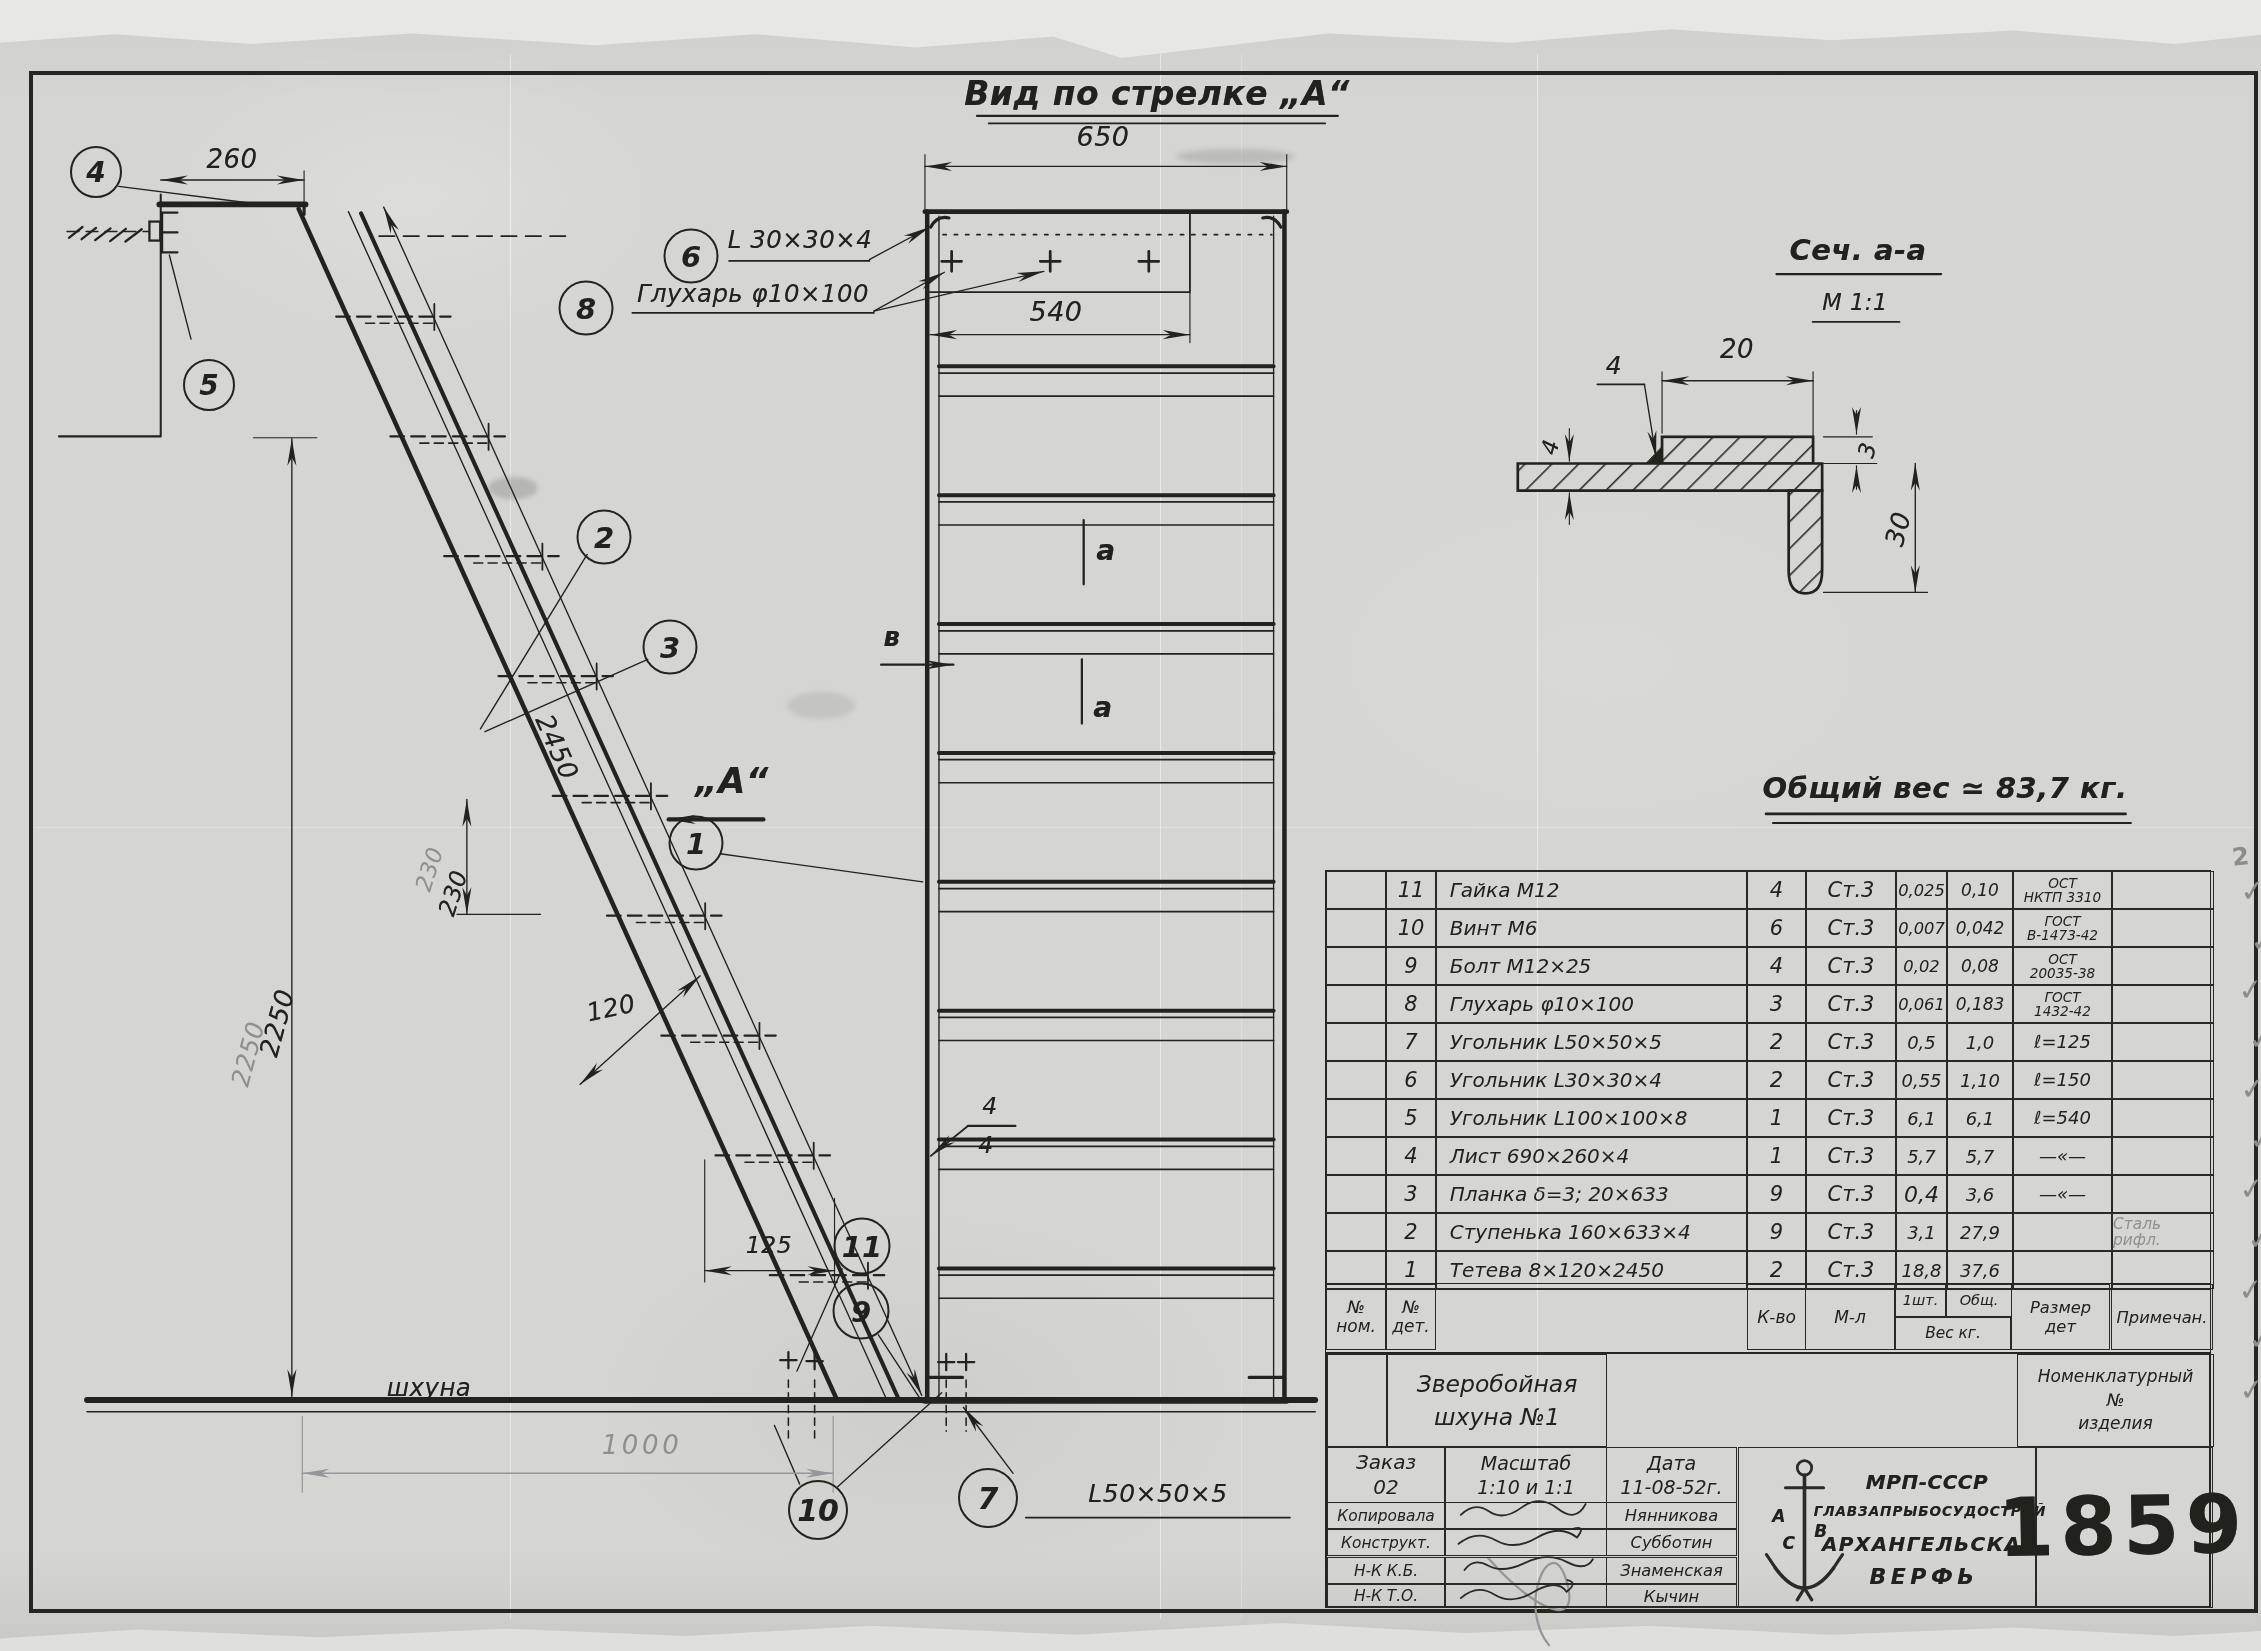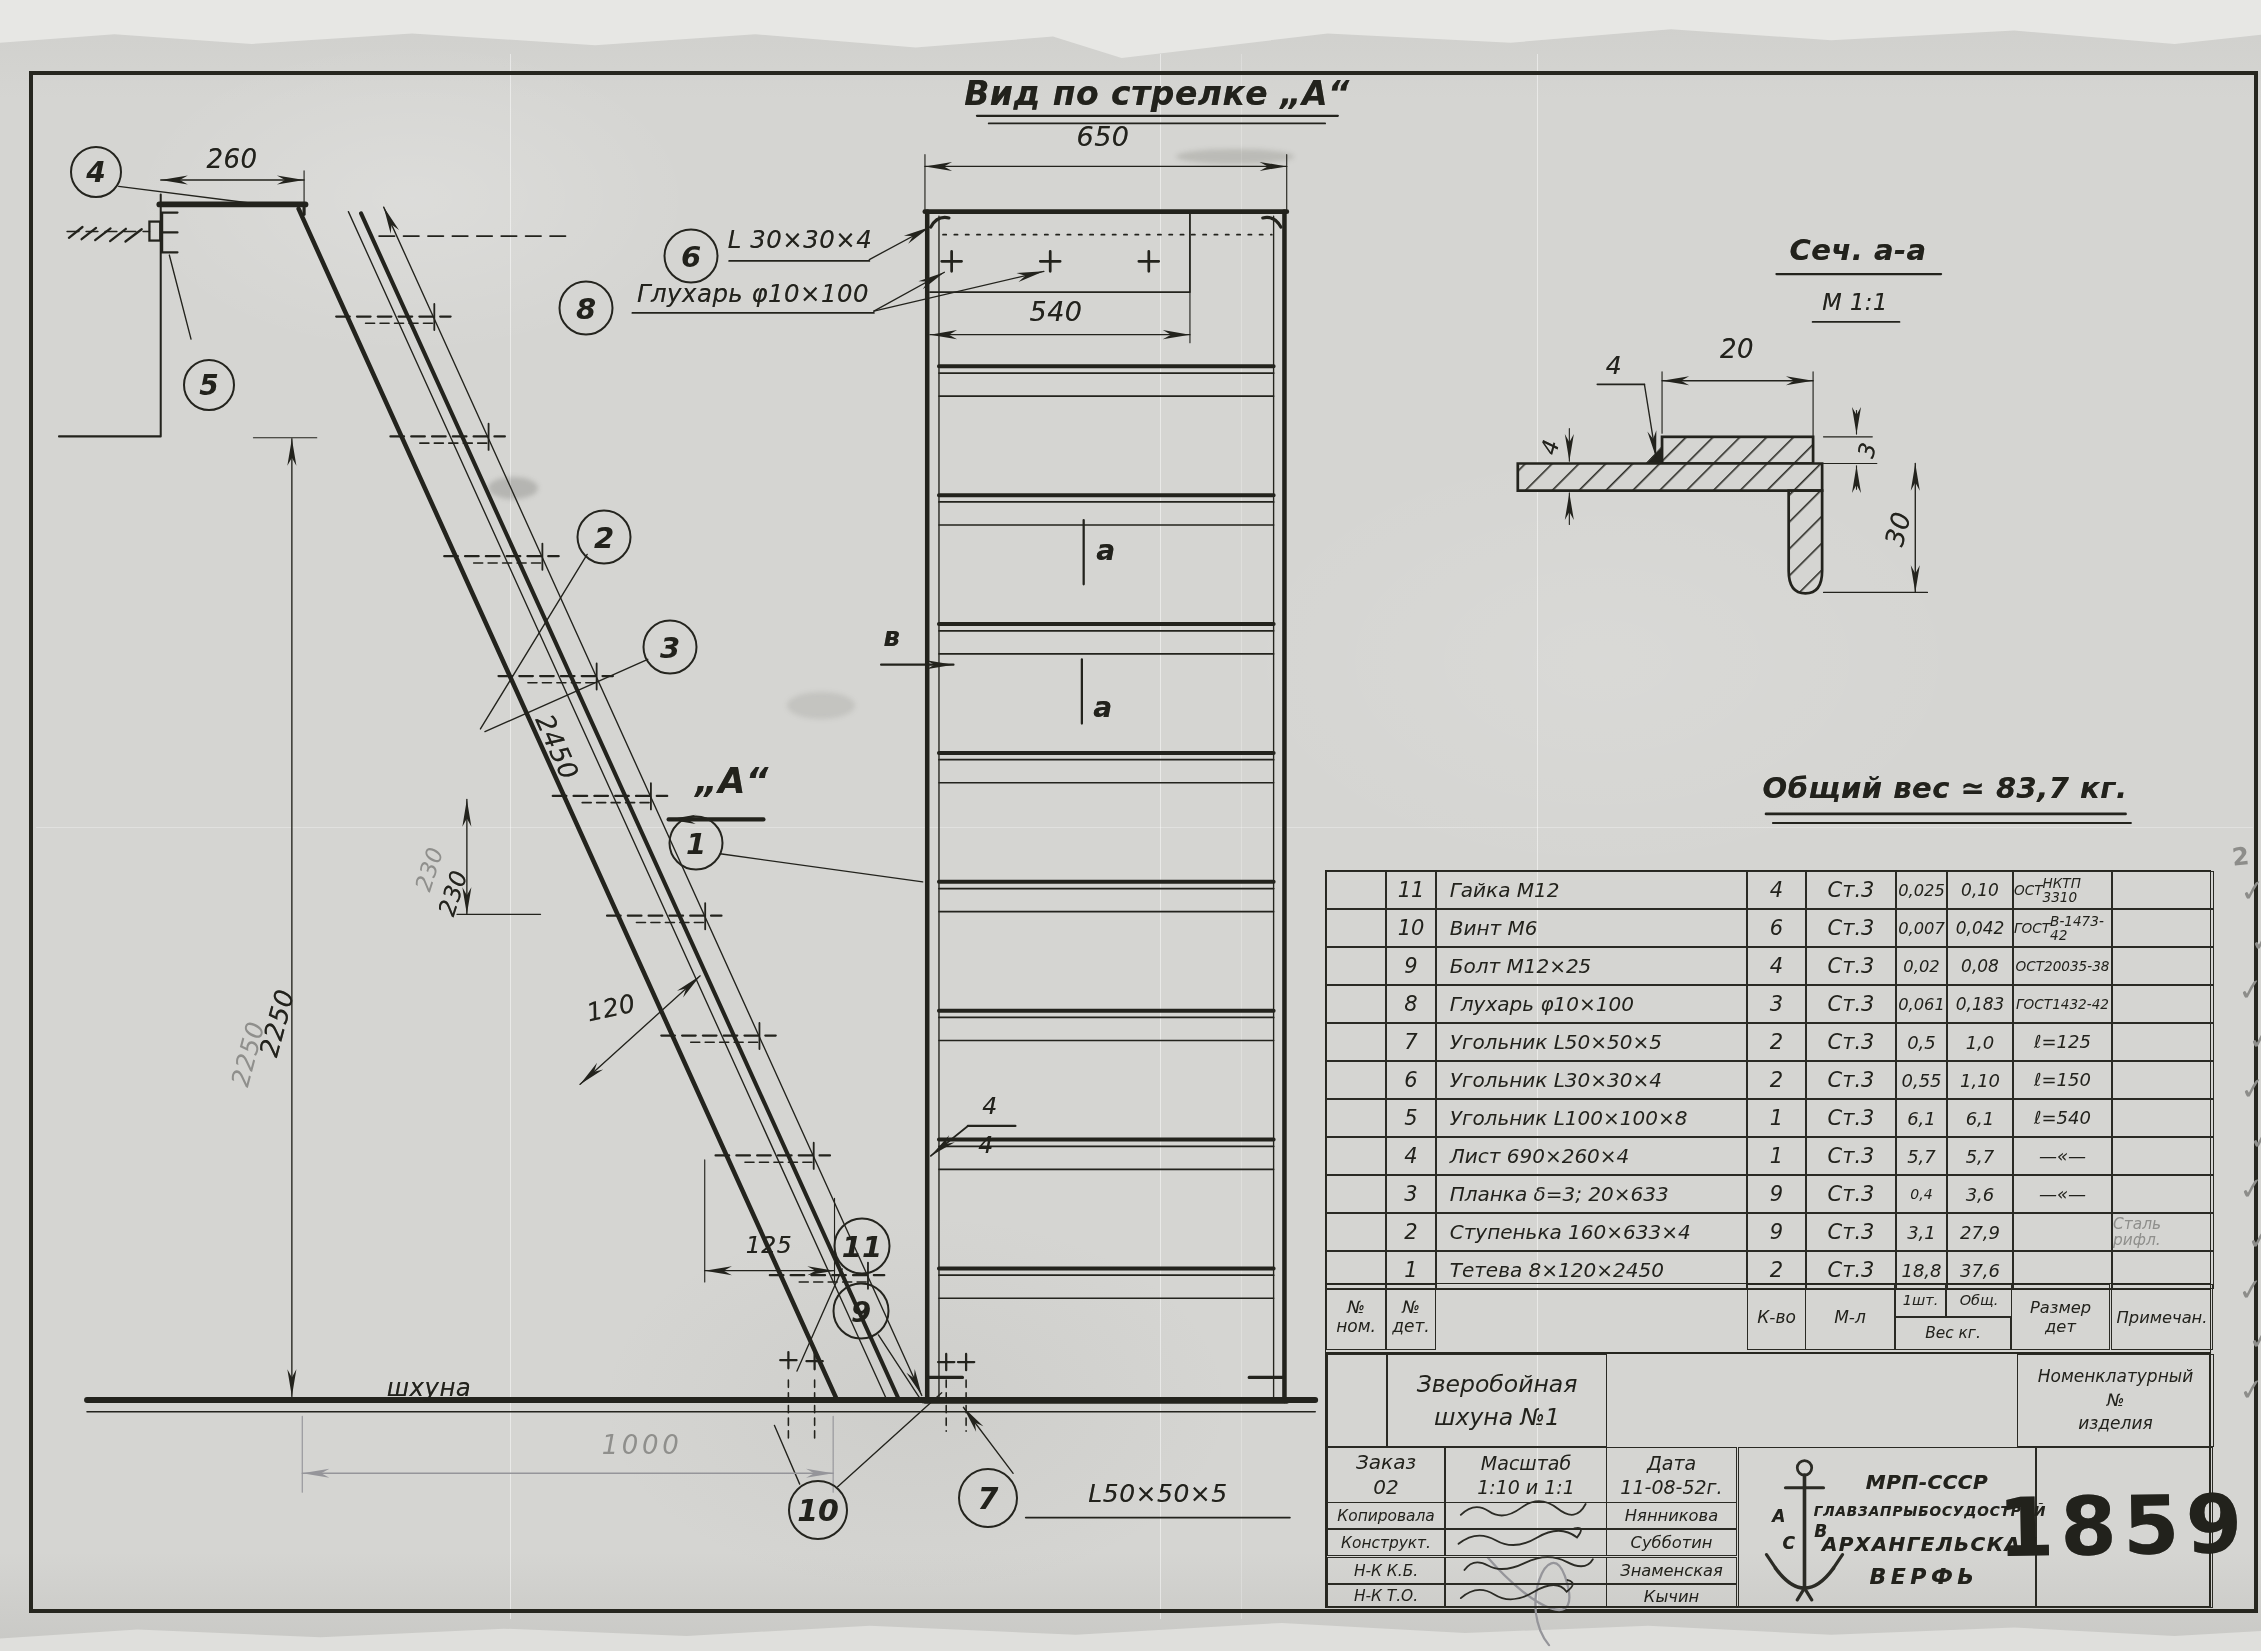--- a/index.html
+++ b/index.html
@@ -26,21 +26,21 @@
      align-items:center;justify-content:center;color:#22221c;font-style:italic;font-weight:bold;
      transform:translate(-50%,-50%);background:transparent;}
   .smudge{position:absolute;border-radius:50%;filter:blur(2.7px);}
   
   .bom{position:absolute;left:1325px;top:870px;width:886px;display:grid;
        grid-template-columns:60px 50px 311px 59px 90px 51px 66px 99px 102px;
        border:1.8px solid #26261f;box-sizing:border-box;color:#22221c;font-style:italic;}
   .bom .c{border:0.9px solid #2a2a24;box-sizing:border-box;height:38px;display:flex;
        align-items:center;justify-content:center;font-size:21px;overflow:hidden;}
   .bom .name{justify-content:flex-start;padding-left:12.7px;font-size:20px;}
-  .bom .sz{flex-direction:row;font-size:13.6px;line-height:14.5px;}
+  .bom .sz{flex-direction:column;font-size:13.6px;line-height:14.5px;}
   .bom .note{font-size:15.4px;}
   .hdrwrap{position:absolute;left:1325px;top:1283px;width:886px;height:70px;box-sizing:border-box;
        border:1.8px solid #26261f;color:#22221c;font-style:italic;}
   .hc{position:absolute;border:0.9px solid #2a2a24;box-sizing:border-box;display:flex;flex-direction:column;
        align-items:center;justify-content:center;font-size:17px;line-height:19px;}
   
   .tb{position:absolute;left:1325px;top:1352px;width:886px;height:256px;box-sizing:border-box;
       border:2.3px solid #26261f;color:#22221c;font-style:italic;}
   .tc{position:absolute;border:1.4px solid #2a2a24;box-sizing:border-box;display:flex;flex-direction:column;
       align-items:center;justify-content:center;text-align:center;}
@@ -370,21 +370,21 @@
       <div class="c" style="font-size:18px">5,7</div>
       <div class="c sz" style="font-size:18px">
         <span>—«—</span>
       </div>
       <div class="c note"></div>
     <div class="c"></div>
       <div class="c">3</div>
       <div class="c name">Планка δ=3; 20×633</div>
       <div class="c">9</div>
       <div class="c">Ст.3</div>
-      <div class="c" style="font-size:14px">0,4</div>
+      <div class="c" style="font-size:22px">0,4</div>
       <div class="c" style="font-size:18px">3,6</div>
       <div class="c sz" style="font-size:18px">
         <span>—«—</span>
       </div>
       <div class="c note"></div>
     <div class="c"></div>
       <div class="c">2</div>
       <div class="c name">Ступенька 160×633×4</div>
       <div class="c">9</div>
       <div class="c">Ст.3</div>

